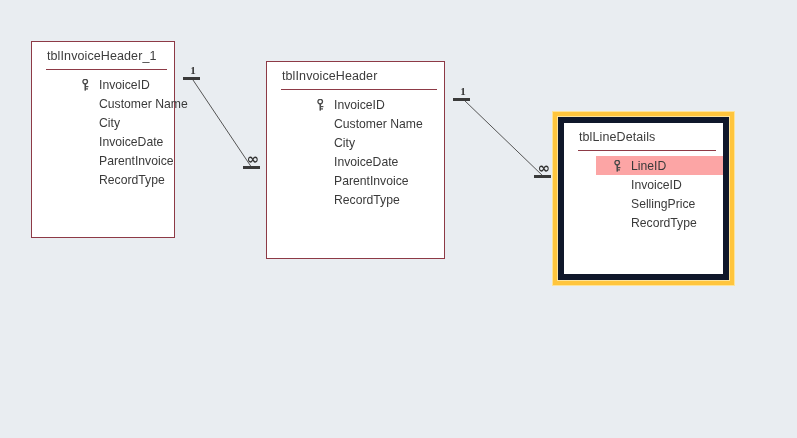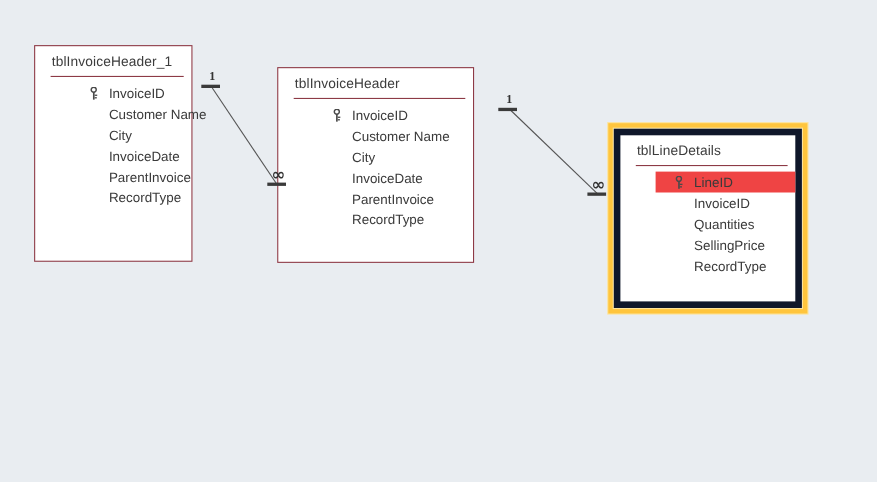--- a/index.html
+++ b/index.html
@@ -62,21 +62,21 @@
     position: relative;
     display: flex;
     align-items: center;
     height: 19px;
     padding-left: 14px;
     font-size: 12.2px;
     color: #3a3a3a;
     white-space: nowrap;
   }
   .field-row.pk-highlight {
-    background: #ef4444;
+    background: #fca5a5;
   }
   .field-name {
     margin-left: 21px;
   }
   .key-slot {
     position: absolute;
     left: 17px;
     top: 50%;
     transform: translateY(-50%);
     width: 10px;
@@ -149,21 +149,21 @@
       </div>
       <div class="field-row">
         <span class="field-name">ParentInvoice</span>
       </div>
       <div class="field-row">
         <span class="field-name">RecordType</span>
       </div>
     </div>
   </div>
 
-  <div class="table-box" style="left:252px; top:61px; width:179px; height:178px;">
+  <div class="table-box" style="left:266px; top:61px; width:179px; height:198px;">
     <div class="table-title">tblInvoiceHeader</div>
     <div class="title-rule"></div>
     <div class="field-list">
 
       <div class="field-row">
         <span class="key-slot">
           <svg class="key-icon" width="9" height="12" viewBox="0 0 9 12" xmlns="http://www.w3.org/2000/svg">
             <circle cx="4.2" cy="2.6" r="2.3" fill="none" stroke="#4a4a4a" stroke-width="1.3"></circle>
             <rect x="3.5" y="4.6" width="1.5" height="7" fill="#4a4a4a"></rect>
             <rect x="5" y="7" width="2.4" height="1.2" fill="#4a4a4a"></rect>
@@ -205,23 +205,20 @@
             <rect x="5" y="9.3" width="2" height="1.2" fill="#4a4a4a"></rect>
           </svg>
         </span>
         <span class="field-name">LineID</span>
       </div>
 
       <div class="field-row">
         <span class="field-name">InvoiceID</span>
       </div>
       <div class="field-row">
-        <span class="field-name">Quantities</span>
-      </div>
-      <div class="field-row">
         <span class="field-name">SellingPrice</span>
       </div>
       <div class="field-row">
         <span class="field-name">RecordType</span>
       </div>
     </div>
   </div>
 
   <div class="endpoint" style="left:183px; top:65px; width:20px;">
     <div class="glyph">1</div>

